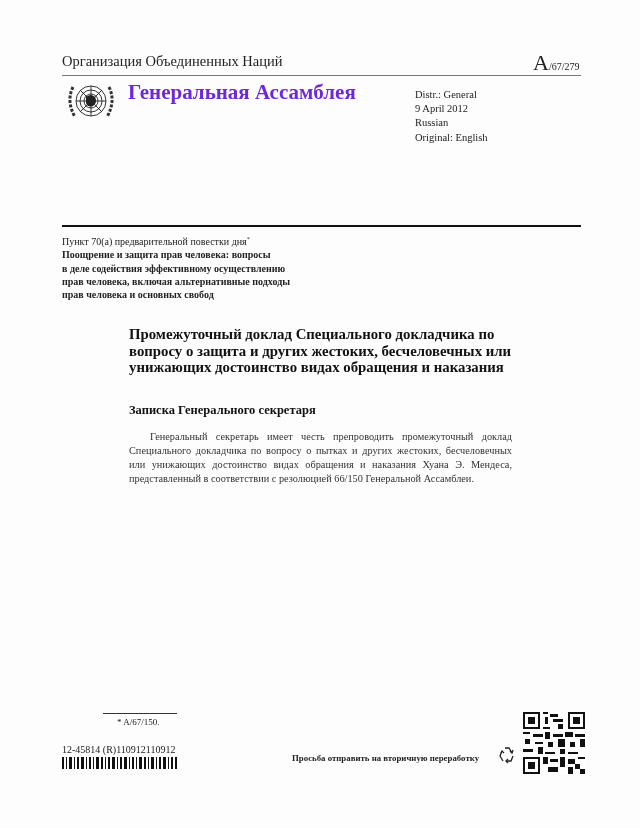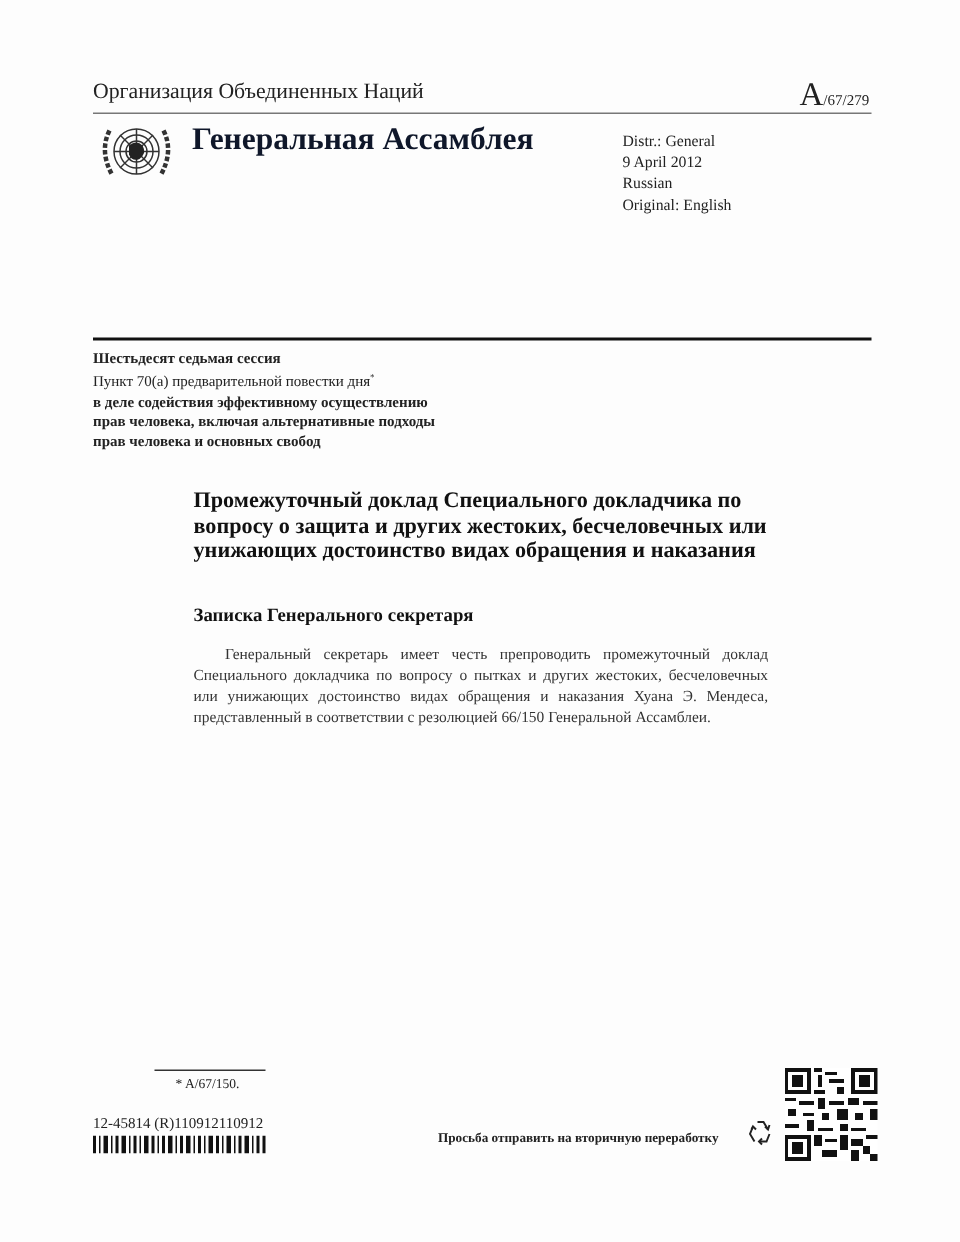--- a/index.html
+++ b/index.html
@@ -3,21 +3,21 @@
 <meta charset="utf-8">
 <style>
   html, body { margin:0; padding:0; }
   body { width:640px; height:828px; background:#fdfdfd; position:relative; overflow:hidden; font-family:"Liberation Serif","DejaVu Serif",serif; color:#111; }
   .abs { position:absolute; }
   .org { left:62px; top:53px; font-size:14.5px; color:#222; }
   .symbol { left:533px; top:50px; font-size:22px; color:#222; }
   .symbol small { font-size:10px; }
   .rule-top { left:62px; top:75px; width:519px; height:1px; background:#777; }
   .logo { left:64px; top:79px; width:54px; height:44px; }
-  .ga-title { left:128px; top:80px; font-size:21px; font-weight:bold; color:#0f172a; }
+  .ga-title { left:128px; top:80px; font-size:21px; font-weight:bold; color:#6d28d9; }
   .distr { left:415px; top:88px; font-size:10.5px; line-height:14.2px; color:#222; }
   .rule-thick { left:62px; top:225px; width:519px; height:2px; background:#111; }
   .agenda { left:62px; top:233px; font-size:10px; line-height:13.1px; color:#222; }
   .agenda .b { font-weight:bold; }
   .agenda sup { font-size:6px; }
   .title { left:129px; top:326px; width:400px; font-size:14.8px; font-weight:bold; line-height:16.6px; color:#111; }
   .note-title { left:129px; top:403px; font-size:12.5px; font-weight:bold; color:#111; }
   .body { left:129px; top:430px; width:383px; font-size:10.3px; line-height:13.9px; text-align:justify; color:#333; }
   .fn-rule { left:103px; top:713px; width:74px; height:1px; background:#333; }
   .fn { left:117px; top:717px; font-size:9px; color:#222;text-align:center; }
@@ -53,22 +53,22 @@
 <div class="abs distr">
   <div>Distr.: General</div>
   <div>9 April 2012</div>
   <div>Russian</div>
   <div>Original: English</div>
 </div>
 
 <div class="abs rule-thick"></div>
 
 <div class="abs agenda">
-  <div class="b">Шестьдесят седьмая сессия</div>
   <div><span>Пункт 70(a) предварительной повестки дня</span><sup>*</sup></div>
+  <div class="b">Поощрение и защита прав человека: вопросы</div>
   <div class="b">в деле содействия эффективному осуществлению</div>
   <div class="b">прав человека, включая альтернативные подходы</div>
   <div class="b">прав человека и основных свобод</div>
 </div>
 
 <div class="abs title">Промежуточный доклад Специального докладчика по вопросу о защита и других жестоких, бесчеловечных или унижающих достоинство видах обращения и наказания</div>
 <div class="abs note-title">Записка Генерального секретаря</div>
 <div class="abs body"><span style="display:inline-block;width:21px"></span><span>Генеральный секретарь имеет честь препроводить промежуточный доклад Специального докладчика по вопросу о пытках и других жестоких, бесчеловечных или унижающих достоинство видах обращения и наказания Хуана Э. Мендеса, представленный в соответствии с резолюцией 66/150 Генеральной Ассамблеи.</span></div>
 
 <div class="abs fn-rule"></div>

